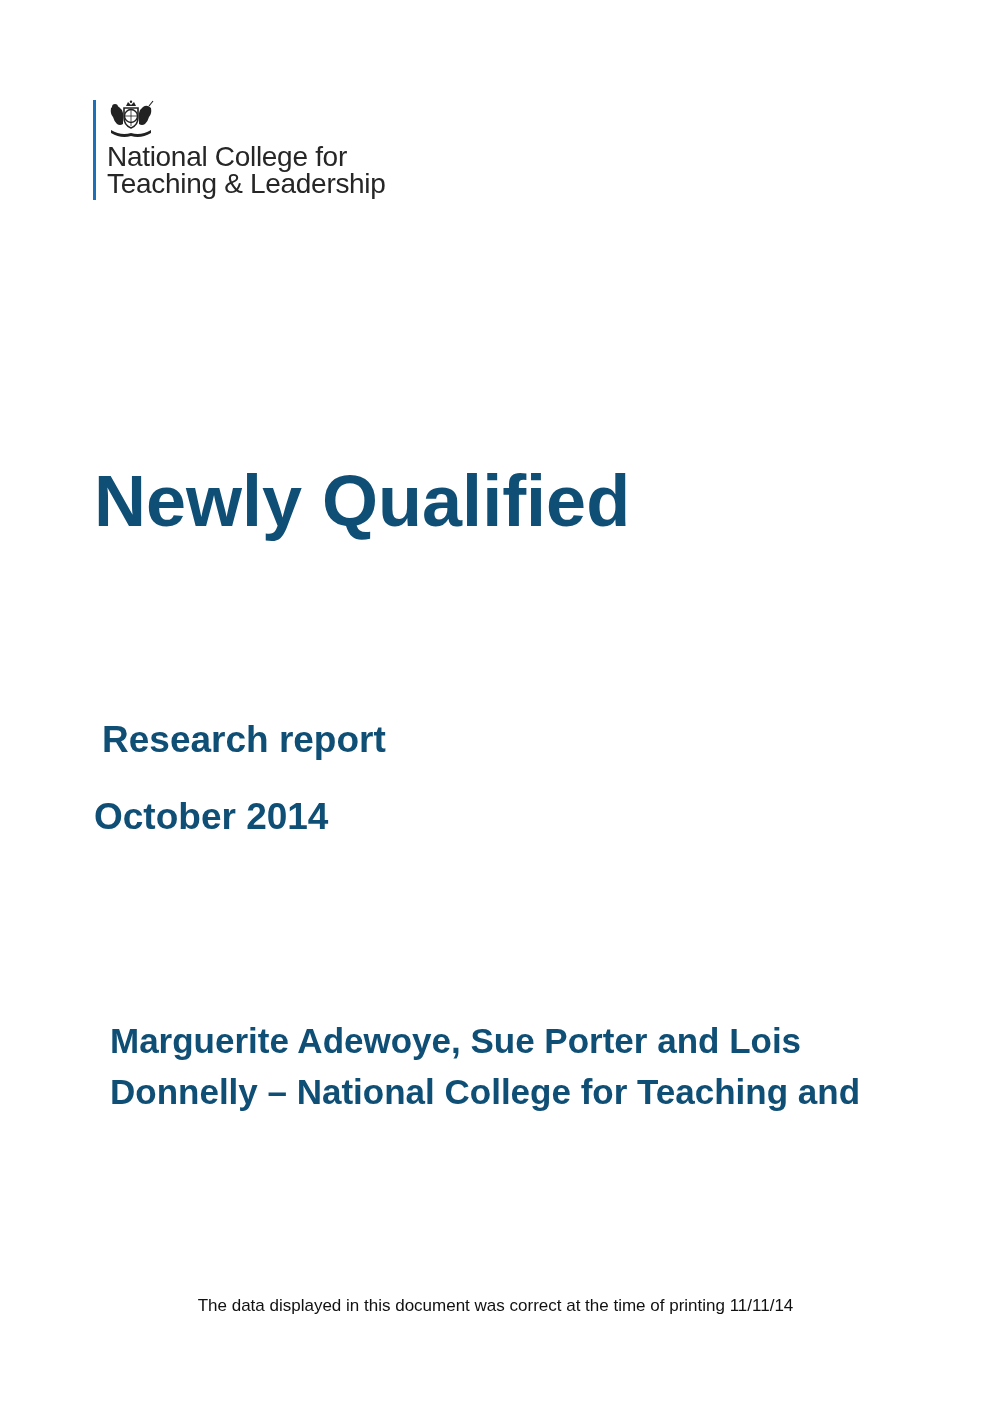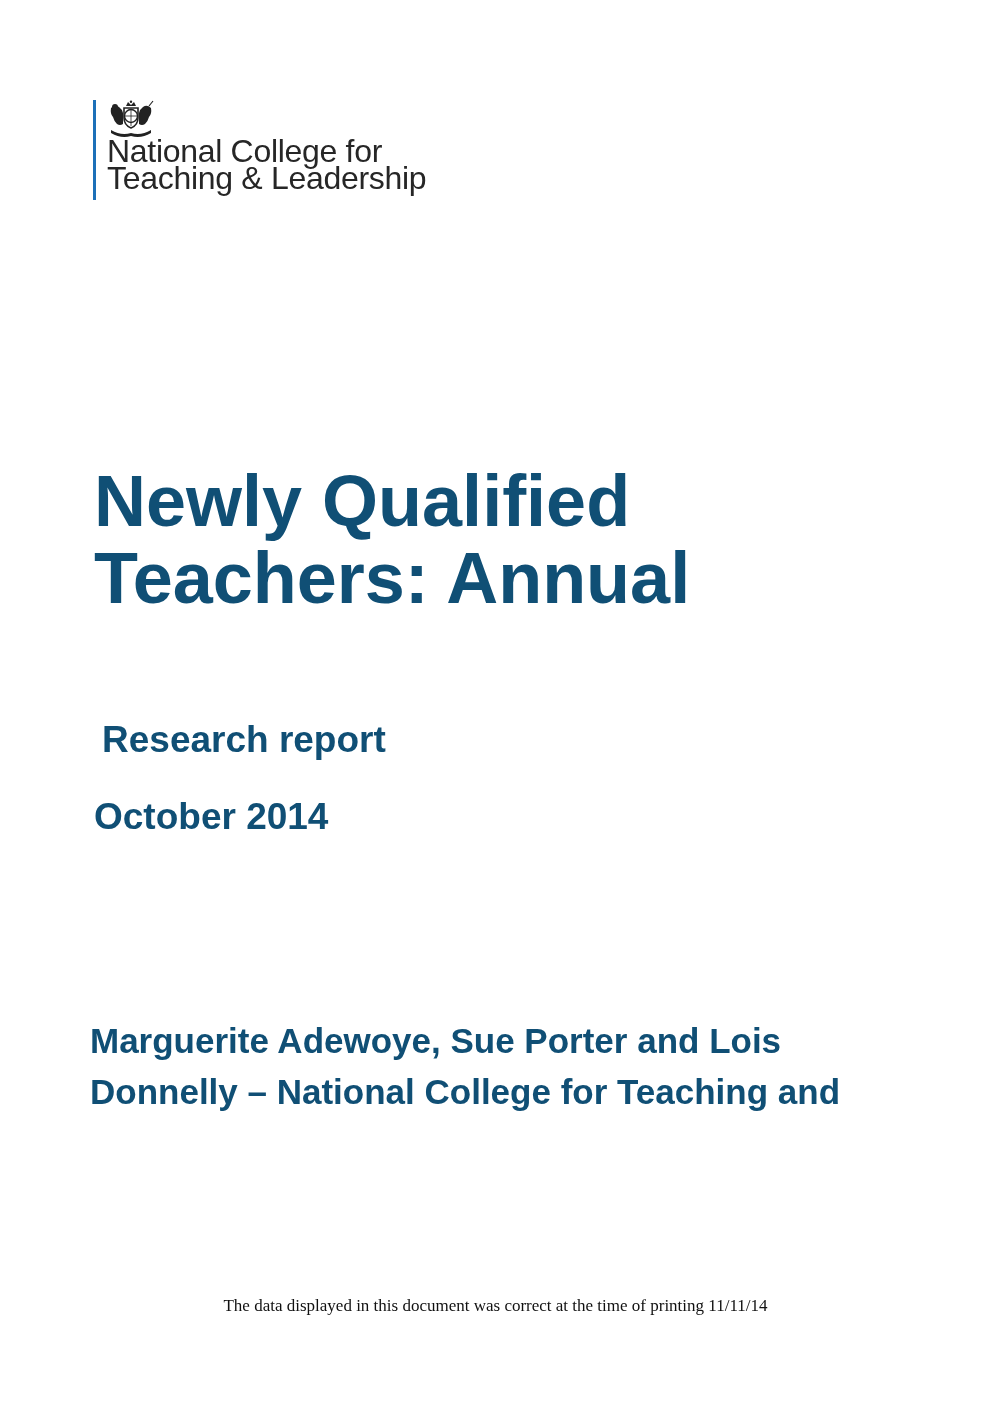--- a/index.html
+++ b/index.html
@@ -23,23 +23,24 @@
       border-left: 3px solid #1d70b8;
     }
     .crest {
       display: block;
       width: 48px;
       height: 38px;
       margin-top: 0px;
     }
     .logo-text {
       font-family: "Liberation Sans", sans-serif;
-      font-size: 32px;
+      font-size: 28px;
       line-height: 27px;
       color: #262626;
+      margin-top: 5px;
       letter-spacing: -0.3px;
     }
     .title {
       position: absolute;
       left: 94px;
       top: 463px;
       margin: 0;
       font-family: "Liberation Sans", sans-serif;
       font-weight: bold;
       font-size: 72px;
@@ -62,36 +63,36 @@
       left: 94px;
       top: 795px;
       margin: 0;
       font-weight: bold;
       font-size: 37px;
       line-height: 44px;
       color: #104f75;
     }
     .authors {
       position: absolute;
-      left: 90px;
+      left: 110px;
       top: 1015px;
       margin: 0;
       width: 820px;
       font-weight: bold;
       font-size: 35px;
       line-height: 51px;
       color: #104f75;
     }
     .footnote {
       position: absolute;
       left: 0;
       top: 1296px;
       width: 991px;
       text-align: center;
-      font-family: Liberation Serif, serif;
+      font-family: Liberation Sans, sans-serif;
       font-size: 17px;
       color: #111111;
       margin: 0;
     }
   </style>
 </head>
 <body>
 
 <div class="logo">
   <svg class="crest" viewBox="0 0 48 38" xmlns="http://www.w3.org/2000/svg">
@@ -113,21 +114,20 @@
     <path d="M4 30 Q14 36 24 33 Q34 36 44 30 L44 33 Q34 39 24 36 Q14 39 4 33 Z" fill="#222"></path>
   </svg>
   <div class="logo-text">
     <div>National College for</div>
     <div>Teaching &amp; Leadership</div>
   </div>
 </div>
 
 <h1 class="title">
   <div>Newly Qualified</div>
-  <div>Teachers: Annual</div>
 </h1>
 
 <h2 class="subtitle">Research report</h2>
 
 <h2 class="date">October 2014</h2>
 
 <h2 class="authors">
   <div>Marguerite Adewoye, Sue Porter and Lois</div>
   <div>Donnelly – National College for Teaching and</div>
 </h2>

